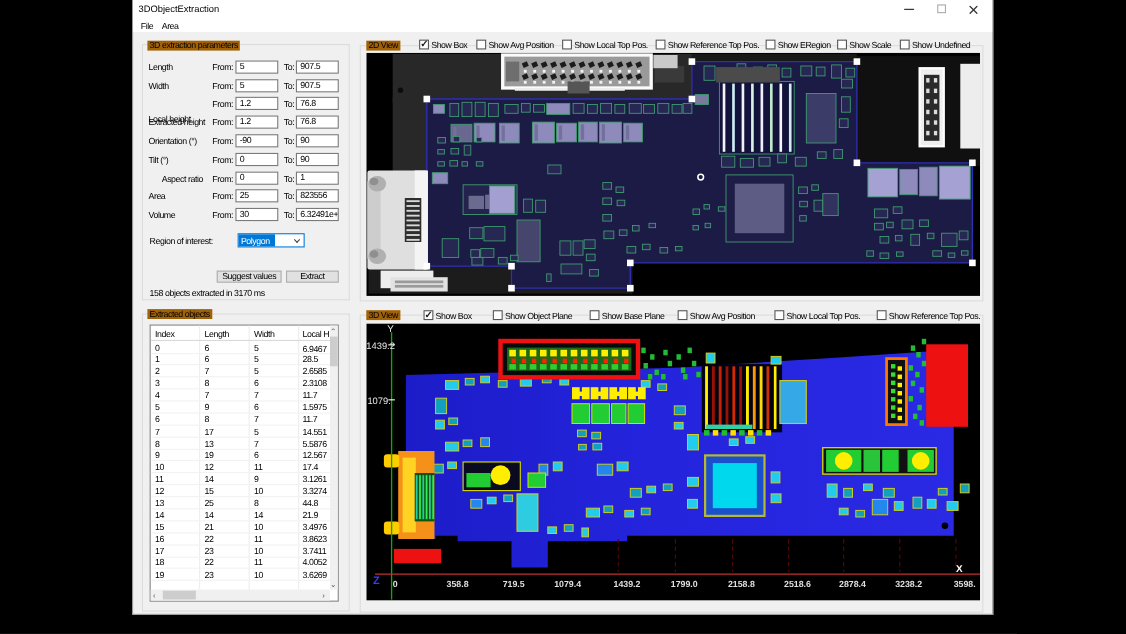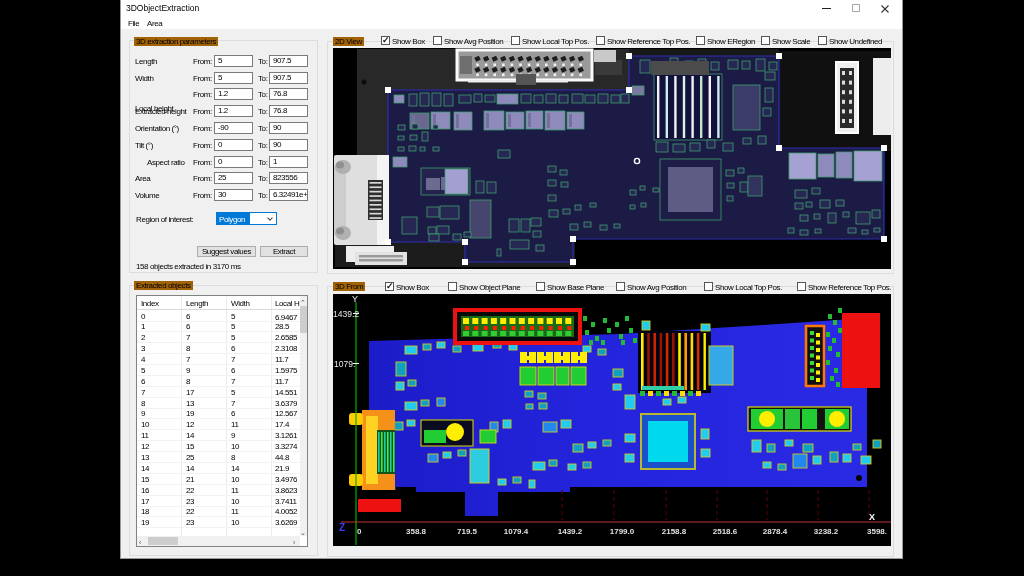--- a/index.html
+++ b/index.html
@@ -129,21 +129,21 @@
 <div class="lbl" style="left:275px;top:376.8px">11.7</div>
 <div class="abs" style="left:137px;top:385.8px;width:163px;height:1px;background:#f2f2f2"></div>
 <div class="lbl" style="left:141px;top:387.7px">7</div>
 <div class="lbl" style="left:186px;top:387.7px">17</div>
 <div class="lbl" style="left:231px;top:387.7px">5</div>
 <div class="lbl" style="left:275px;top:387.7px">14.551</div>
 <div class="abs" style="left:137px;top:396.7px;width:163px;height:1px;background:#f2f2f2"></div>
 <div class="lbl" style="left:141px;top:398.5px">8</div>
 <div class="lbl" style="left:186px;top:398.5px">13</div>
 <div class="lbl" style="left:231px;top:398.5px">7</div>
-<div class="lbl" style="left:275px;top:398.5px">3.6379</div>
+<div class="lbl" style="left:275px;top:398.5px">5.5876</div>
 <div class="abs" style="left:137px;top:407.5px;width:163px;height:1px;background:#f2f2f2"></div>
 <div class="lbl" style="left:141px;top:409.4px">9</div>
 <div class="lbl" style="left:186px;top:409.4px">19</div>
 <div class="lbl" style="left:231px;top:409.4px">6</div>
 <div class="lbl" style="left:275px;top:409.4px">12.567</div>
 <div class="abs" style="left:137px;top:418.4px;width:163px;height:1px;background:#f2f2f2"></div>
 <div class="lbl" style="left:141px;top:420.3px">10</div>
 <div class="lbl" style="left:186px;top:420.3px">12</div>
 <div class="lbl" style="left:231px;top:420.3px">11</div>
 <div class="lbl" style="left:275px;top:420.3px">17.4</div>
@@ -197,21 +197,21 @@
 <div class="abs" style="left:300px;top:306px;width:7px;height:27px;background:#cdcdcd"></div>
 <div class="lbl" style="left:300px;top:298px;font-size:7px;letter-spacing:0;color:#555">⌃</div>
 <div class="lbl" style="left:300px;top:528px;font-size:7px;letter-spacing:0;color:#555">⌄</div>
 <div class="abs" style="left:137px;top:536px;width:163px;height:10px;background:#f0f0f0"></div>
 <div class="abs" style="left:148px;top:537px;width:30px;height:8px;background:#cdcdcd"></div>
 <div class="lbl" style="left:139px;top:538px;font-size:7px;letter-spacing:0;color:#555">‹</div>
 <div class="lbl" style="left:293px;top:538px;font-size:7px;letter-spacing:0;color:#555">›</div>
 <div class="grp" style="left:327px;top:41px;width:567px;height:233px"></div>
 <div class="grp" style="left:327px;top:286px;width:567px;height:271px"></div>
 <div class="grplbl" style="left:333px;top:37px">2D View</div>
-<div class="grplbl" style="left:333px;top:282px">3D From</div>
+<div class="grplbl" style="left:333px;top:282px">3D View</div>
 <div class="cb" style="left:381px;top:36px"></div>
     <div class="chk" style="left:382px;top:36px">✓</div>
     <div class="lbl" style="left:392px;top:37px">Show Box</div>
 <div class="cb" style="left:433px;top:36px"></div>
     <div class="lbl" style="left:444px;top:37px">Show Avg Position</div>
 <div class="cb" style="left:511px;top:36px"></div>
     <div class="lbl" style="left:522px;top:37px">Show Local Top Pos.</div>
 <div class="cb" style="left:596px;top:36px"></div>
     <div class="lbl" style="left:607px;top:37px">Show Reference Top Pos.</div>
 <div class="cb" style="left:696px;top:36px"></div>

